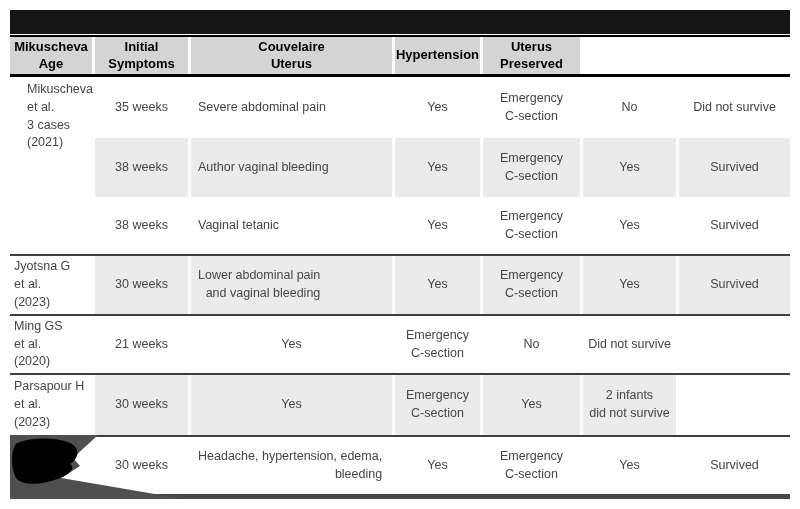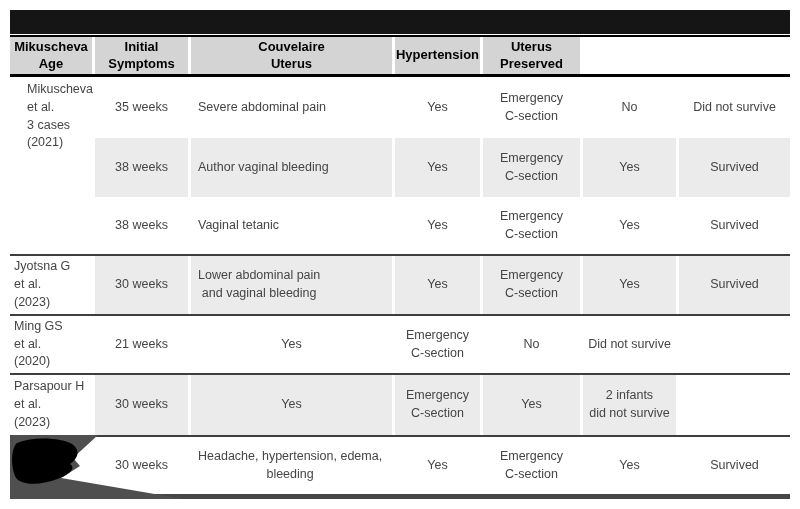--- a/index.html
+++ b/index.html
@@ -30,21 +30,21 @@
     font-size:12.5px; color:#454545; line-height:1.42;
     display:flex; align-items:center; justify-content:center;
     text-align:center; white-space:pre-line; background:#ffffff;
   }
   .cell.g { background:#ebebeb; }
   .cell.author {
     justify-content:flex-start; text-align:left; padding-left:4px; padding-right:2px;
   }
   .cell.author.top { align-items:flex-start; padding-top:4px; }
   .cell.sym {
-    justify-content:flex-start; text-align:center; padding-left:7px; padding-right:4px;
+    justify-content:flex-start; text-align:right; padding-left:7px; padding-right:4px;
   }
   .span3 { grid-column:1; grid-row:4 / span 3;margin-left:13px; }
   .redaction { position:absolute; left:0; top:400px; width:178px; height:64px; z-index:3; }
 </style>
 </head>
 <body>
 
 <div class="page">
   <div class="inner">
 

